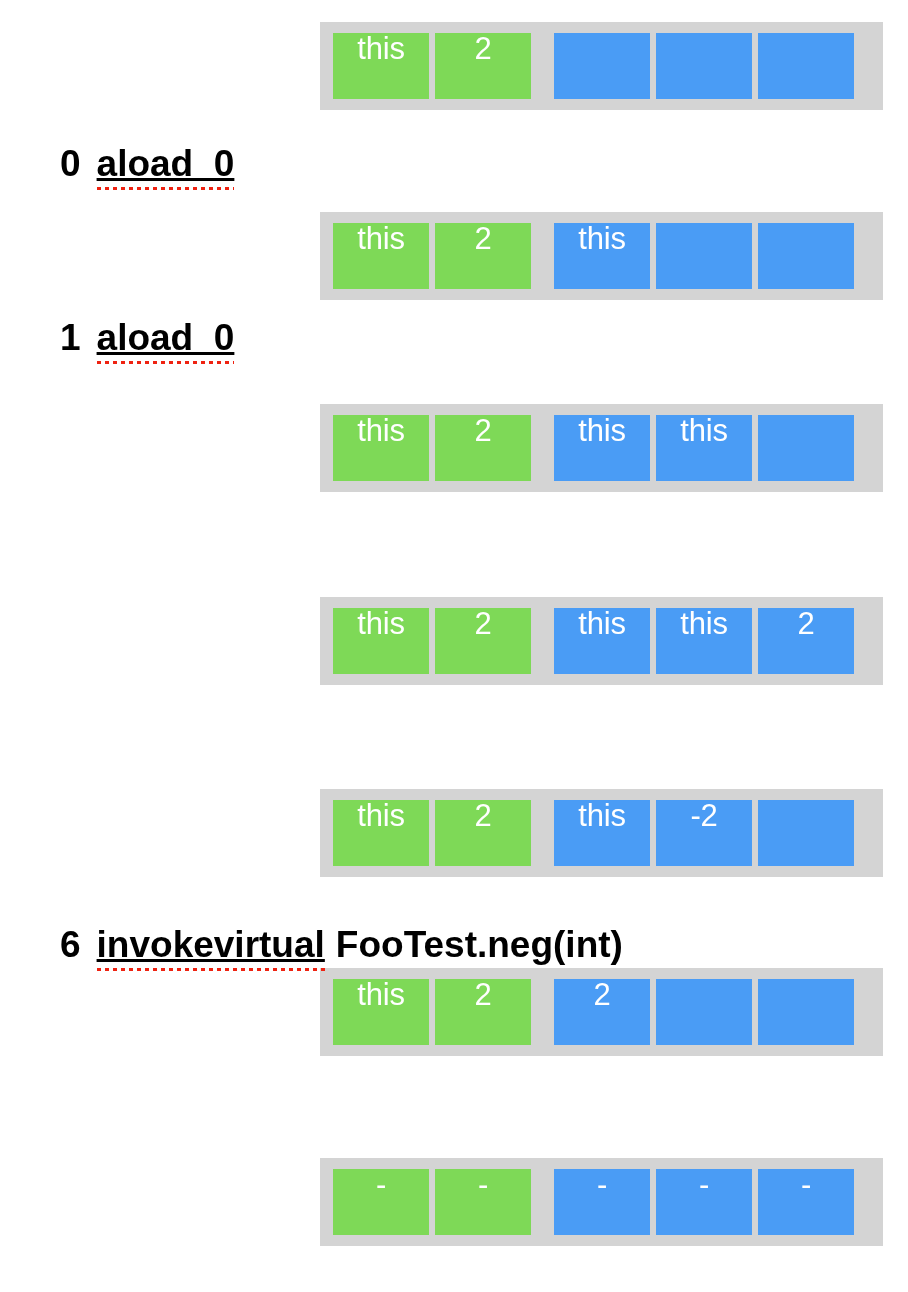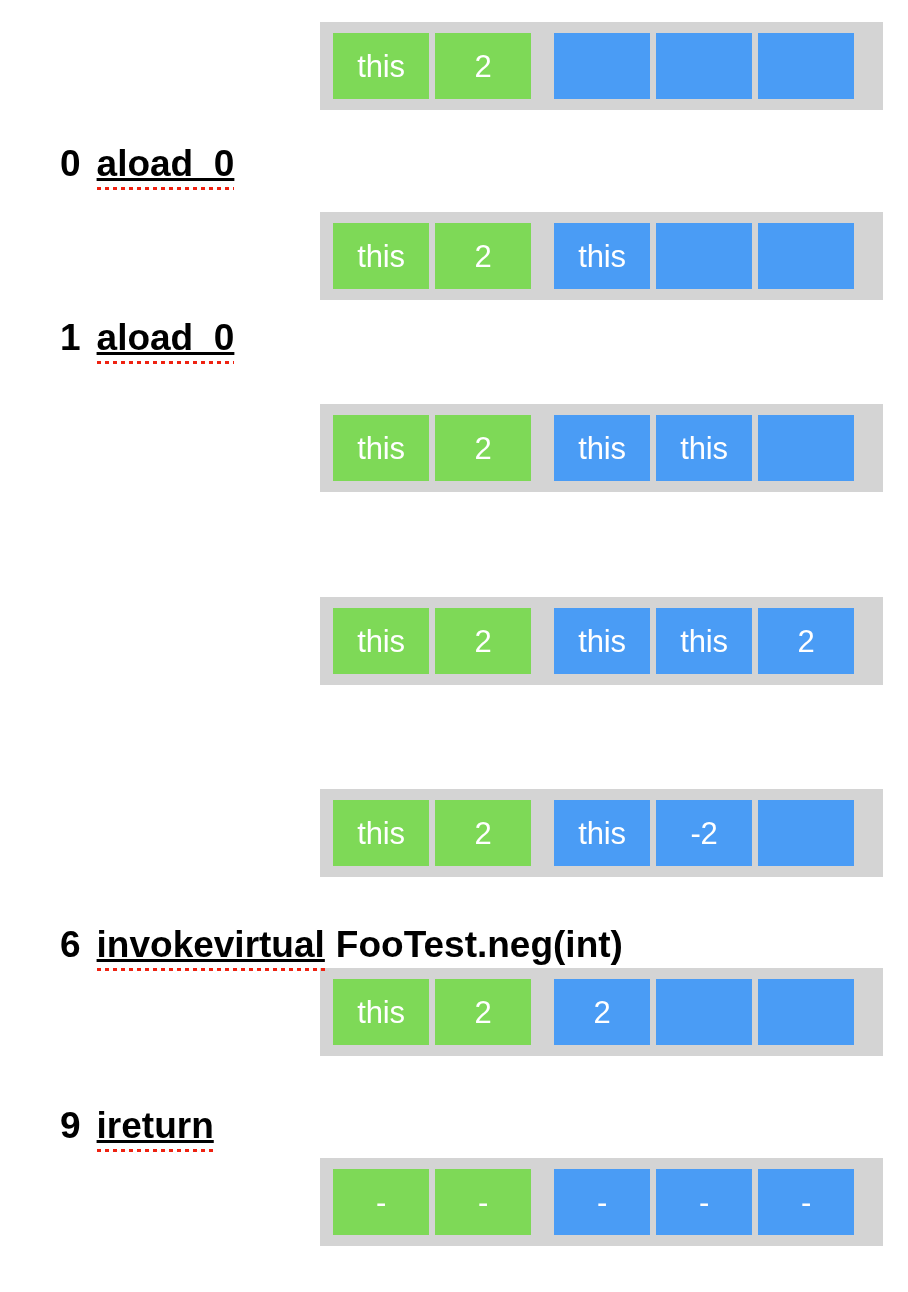--- a/index.html
+++ b/index.html
@@ -36,21 +36,21 @@
 
   .slot-group {
     display: flex;
   }
 
   .slot {
     width: 96px;
     height: 66px;
     box-sizing: border-box;
     display: flex;
-    align-items: center;
+    align-items: flex-start;
     justify-content: center;
     color: #ffffff;
     font-size: 31px;
     font-weight: 400;
     line-height: 1;
     letter-spacing: -0.2px;
     font-family: "Liberation Sans", sans-serif;
   }
 
   .slot + .slot {
@@ -265,14 +265,13 @@
           <span class="val">-</span>
         </div>
         <div class="slot stack">
           <span class="val">-</span>
         </div>
       </div>
     </div>
     <div class="instr" style="top: 145px; text-align: right;"><span class="pc">0</span><span class="opcode">aload_0</span></div>
     <div class="instr" style="top: 319px;"><span class="pc">1</span><span class="opcode">aload_0</span></div>
     <div class="instr" style="top: 900px; margin-top: 26px;"><span class="pc">6</span><span class="opcode">invokevirtual</span><span class="operand">FooTest.neg(int)</span></div>
-    <div class="instr" style="top: 1107px;"><span class="pc">9</span><span class="opcode">ireturn</span></div>
   </div>
 
 </body></html>

